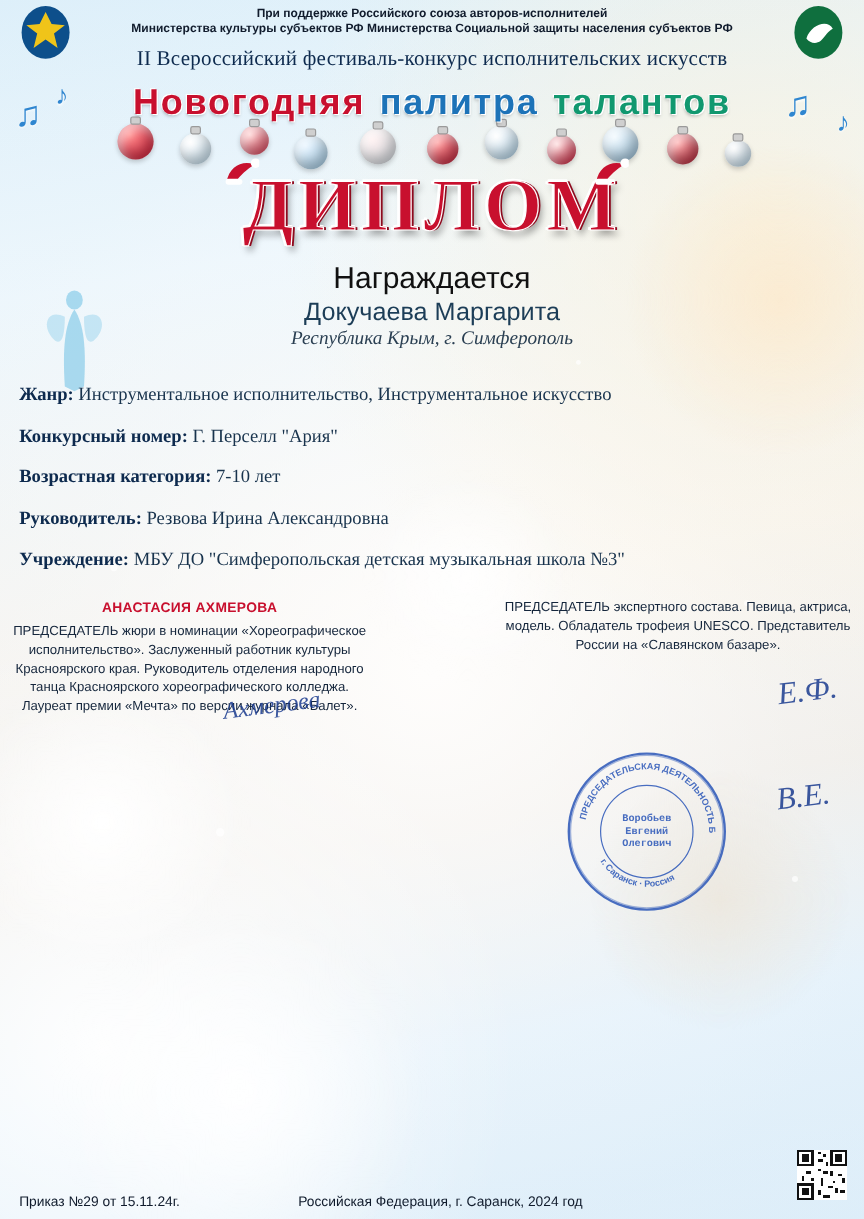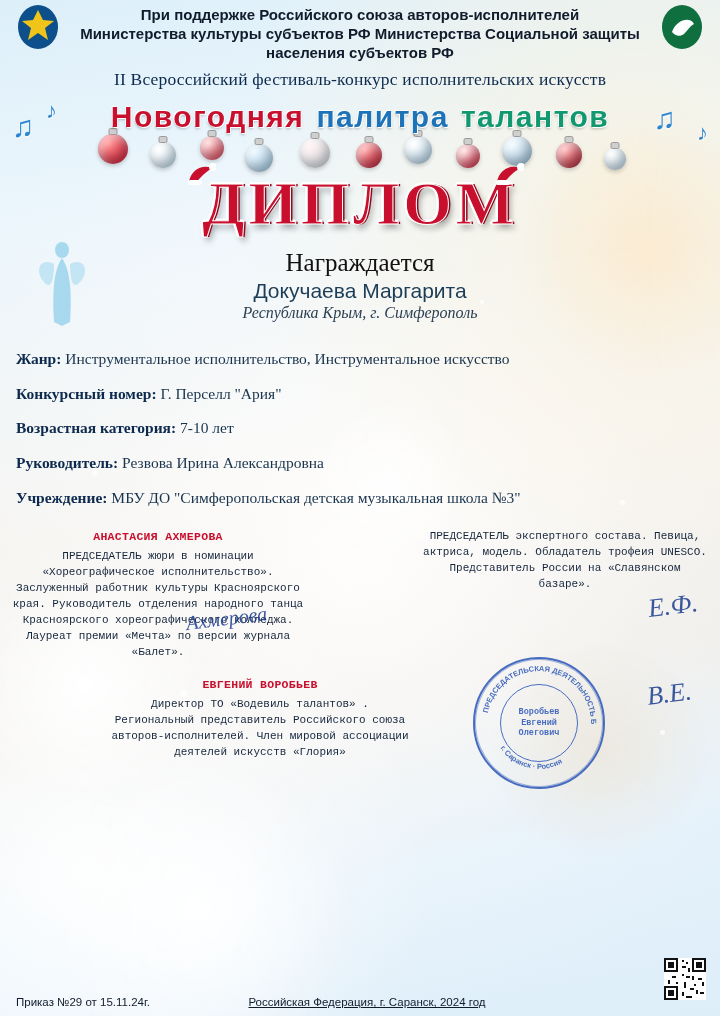--- a/index.html
+++ b/index.html
@@ -44,21 +44,21 @@
 
   
   .header {
     position: relative;
     padding: 6px 58px 0 58px;
     text-align: center;
     z-index: 6;
   }
   .header-line {
     font-family: "Liberation Sans", sans-serif;
-    font-size: 15px;
+    font-size: 10px;
     color: #101b2c;
     line-height: 1.25;
     font-weight: 600;
   }
   .emblem {
     position: absolute;
     top: 4px;
     width: 44px;
     height: 46px;
   }
@@ -151,21 +151,21 @@
     font-size: 34px;
     color: #0b0b0b;
     margin-top: 2px;
     letter-spacing: .5px;
     position: relative;
     z-index: 6;
   }
 
   .awarded {
     text-align: center;
-    font-family: Liberation Serif, serif;
+    font-family: Liberation Sans, sans-serif;
     font-size: 25px;
     color: #111;
     margin-top: 10px;
     position: relative;
     z-index: 6;
   }
   .winner-name {
     text-align: center;
     font-family: "Liberation Sans", sans-serif;
     font-size: 21px;
@@ -210,21 +210,21 @@
   
   .jury {
     position: relative;
     margin-top: 22px;
     z-index: 6;
     height: 250px;
   }
   .jury-block {
     position: absolute;
     text-align: center;
-    font-family: Liberation Mono, monospace;
+    font-family: Liberation Sans, sans-serif;
     font-size: 11px;
     color: #15263c;
     line-height: 1.45;
   }
   .jury-name {
     color: #c8102e;
     font-weight: bold;
     font-size: 11.5px;
     letter-spacing: .3px;
     margin-bottom: 3px;
@@ -306,21 +306,20 @@
     color: #101b2c;
     z-index: 7;
   }
   .footer-center {
     position: absolute;
     left: 14px; right: 0;
     text-align: center;
     font-family: "Liberation Sans", sans-serif;
     font-size: 11.5px;
     color: #101b2c;
-    text-decoration: underline;
   }
 
   .fairy {
     position: absolute;
     left: 28px;
     top: 230px;
     width: 70px;
     height: 110px;
     opacity: .75;
     z-index: 2;
@@ -436,24 +435,20 @@
       <div class="jury-name">АНАСТАСИЯ АХМЕРОВА</div>
       <div>ПРЕДСЕДАТЕЛЬ жюри в номинации «Хореографическое исполнительство». Заслуженный работник культуры Красноярского края. Руководитель отделения народного танца Красноярского хореографического колледжа. Лауреат премии «Мечта» по версии журнала «Балет».</div>
     </div>
     <div class="signature" style="left:186px; top:78px;">Ахмерова</div>
 
     <div class="jury-block jb-right">
       <div>ПРЕДСЕДАТЕЛЬ экспертного состава. Певица, актриса, модель. Обладатель трофеия UNESCO. Представитель России на «Славянском базаре».</div>
     </div>
     <div class="signature" style="right:22px; top:62px; font-size:26px;">Е.Ф.</div>
 
-    <div class="jury-block jb-bottom">
-      <div class="jury-name">ЕВГЕНИЙ ВОРОБЬЕВ</div>
-      <div>Директор ТО «Водевиль талантов» . Региональный представитель Российского союза авторов-исполнителей. Член мировой ассоциации деятелей искусств «Глория»</div>
-    </div>
     <div class="signature" style="right:28px; top:150px; font-size:26px;">В.Е.</div>
 
     <div class="stamp stamp-outer">
       <svg class="stamp-ring-text" viewBox="0 0 128 128">
         <defs>
           <path id="arcTop" d="M 12 64 A 52 52 0 0 1 116 64"></path>
           <path id="arcBottom" d="M 18 64 A 46 46 0 0 0 110 64"></path>
         </defs>
         <text>
           <textPath href="#arcTop" startOffset="6%">ПРЕДСЕДАТЕЛЬСКАЯ ДЕЯТЕЛЬНОСТЬ БЕЗ ОБРАЗОВАНИЯ</textPath>

